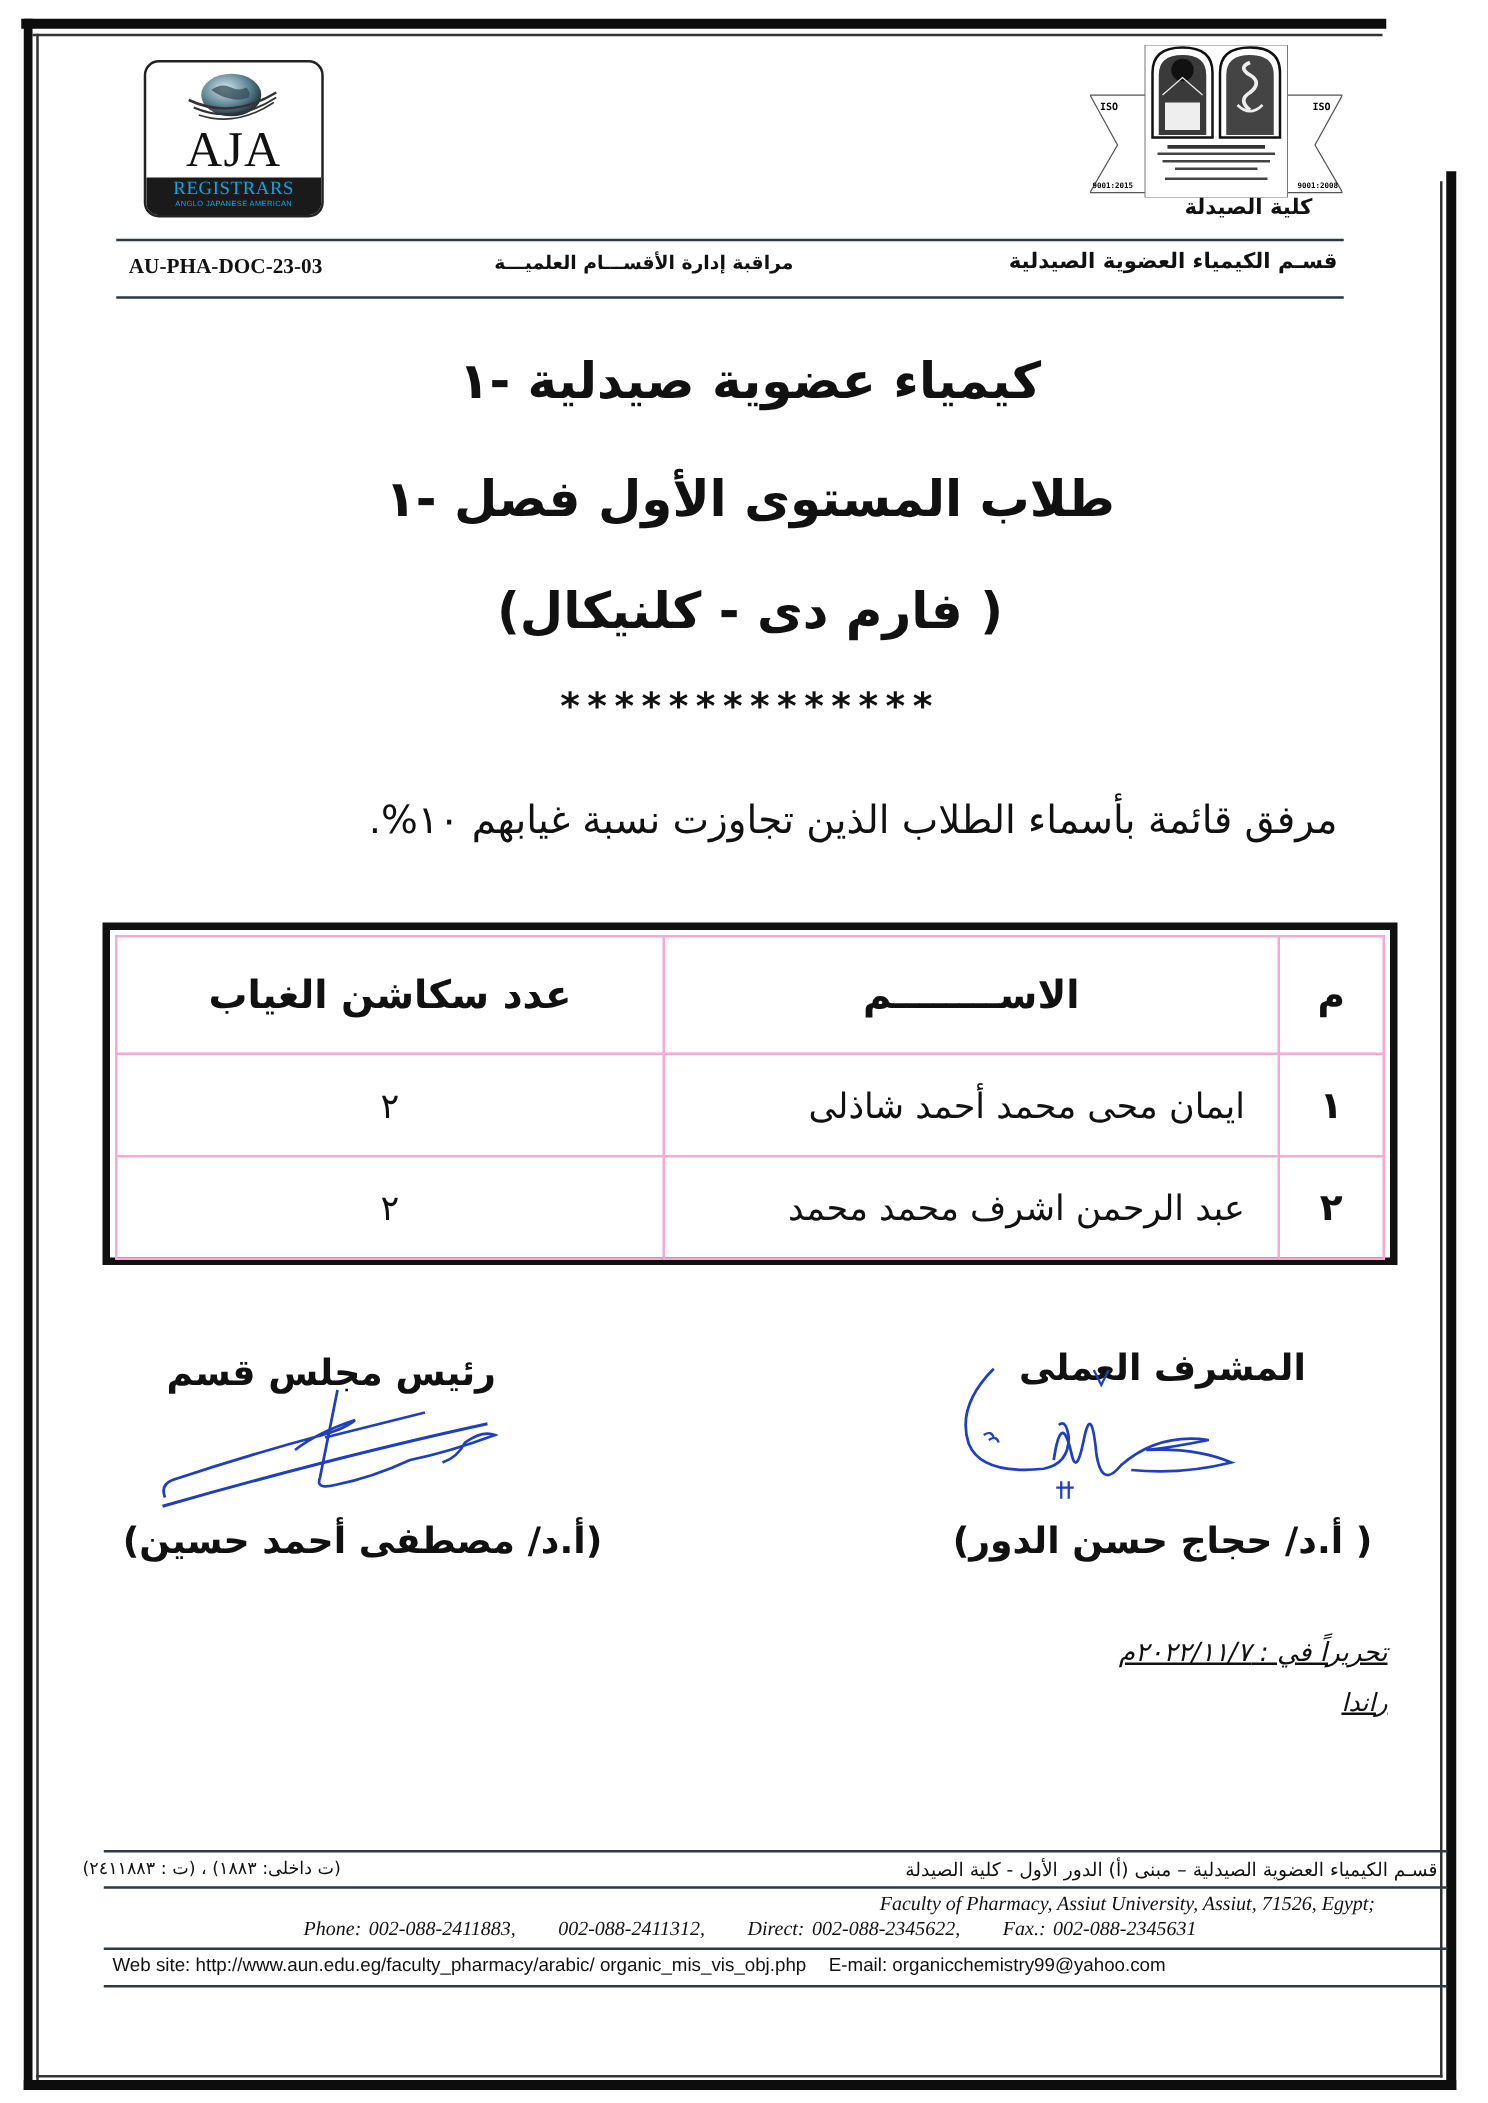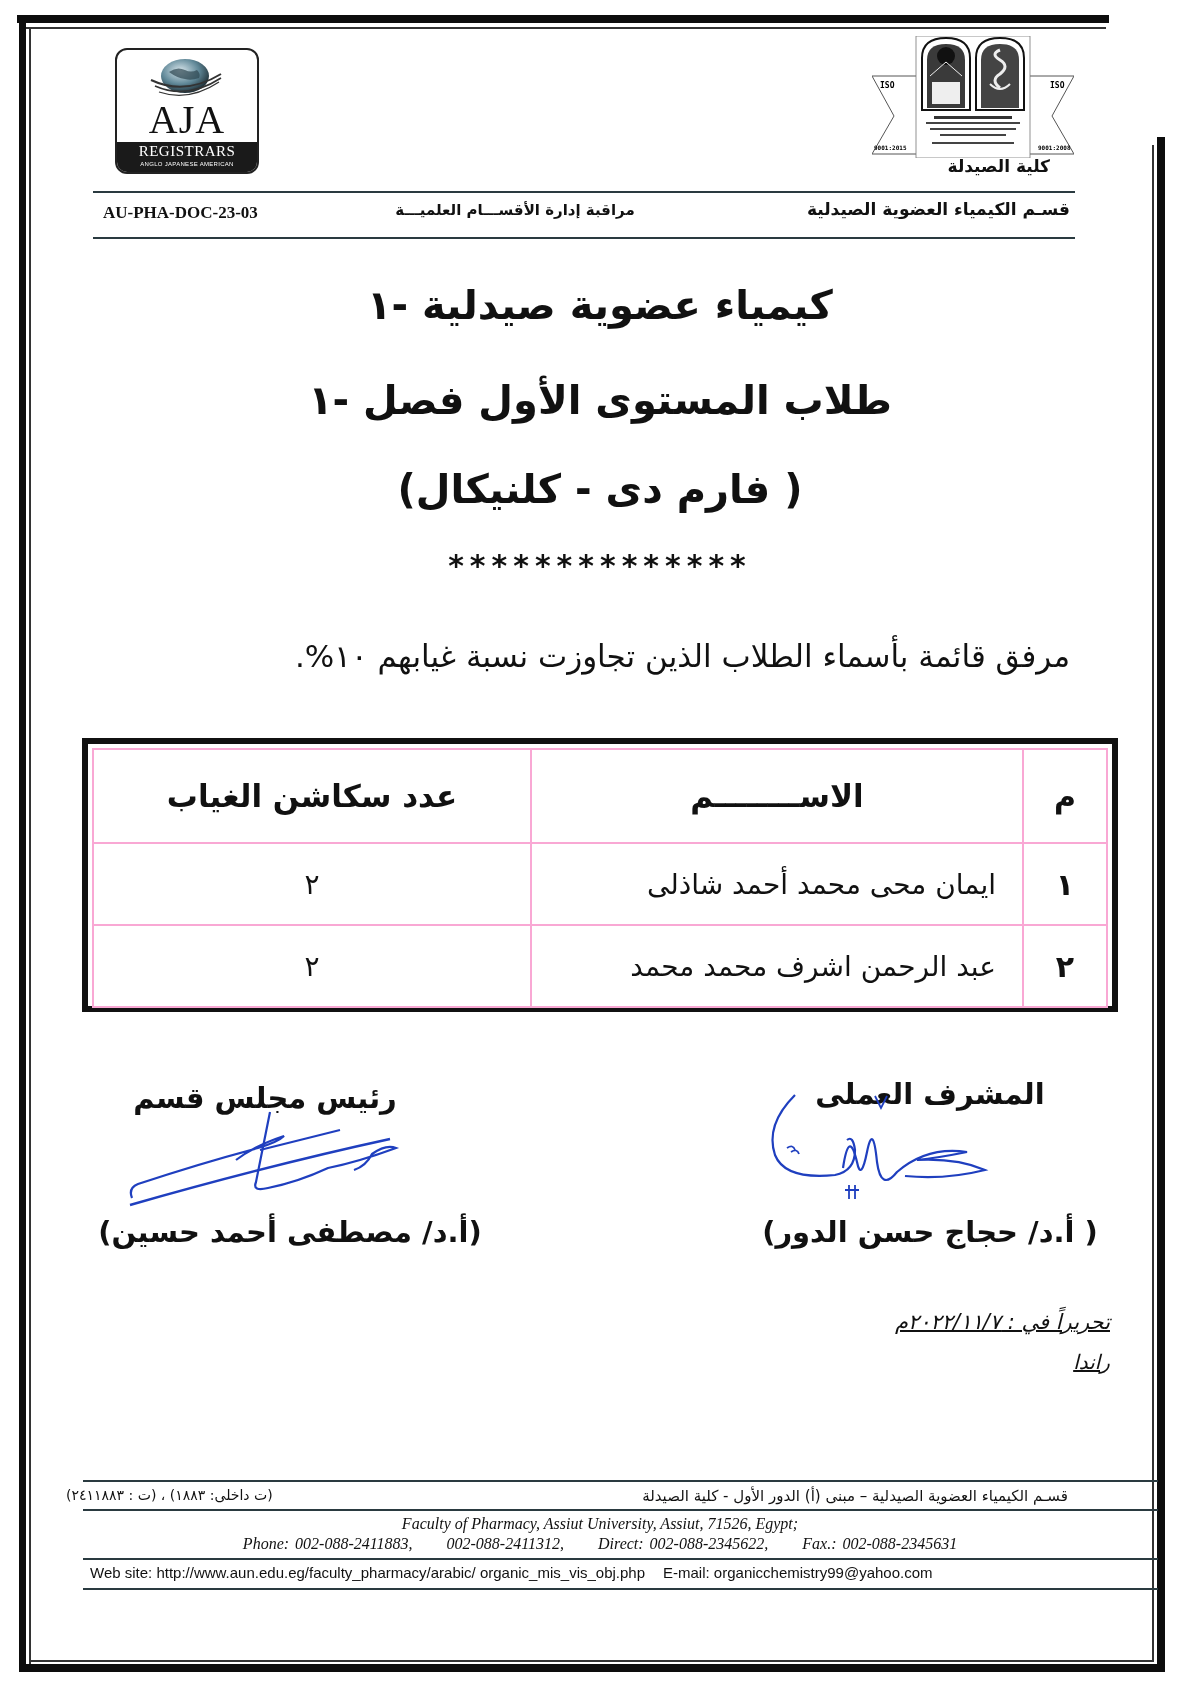--- a/index.html
+++ b/index.html
@@ -22,21 +22,21 @@
   .aja-logo {
     left: 115px; top: 48px; width: 140px; height: 122px;
     border: 2px solid #222; border-radius: 12px; background: #fff; overflow: hidden;
   }
   .aja-globe { position: absolute; left: 30px; top: 6px; width: 78px; height: 46px; }
   .aja-title {
     position: absolute; left: 0; right: 0; top: 50px; text-align: center;
     font-family: "Liberation Serif", serif; font-size: 40px; line-height: 40px; color: #111; letter-spacing: 1px;
   }
   .aja-band {
-    position: absolute; left: 0; right: 0; bottom: 0; height: 30px; background: #1a1a1a; color: #ffffff;
+    position: absolute; left: 0; right: 0; bottom: 0; height: 30px; background: #1a1a1a; color: #0ea5e9;
     text-align: center;
   }
   .aja-reg { font-family: "Liberation Serif", serif; font-size: 15px; line-height: 18px; letter-spacing: 0.5px; }
   .aja-sub { font-family: "Liberation Sans", sans-serif; font-size: 6px; line-height: 9px; letter-spacing: 0.3px; }
 
   
   .seal { left: 872px; top: 36px; width: 202px; height: 122px; }
   .seal-caption { left: 930px; top: 156px; width: 120px; text-align: right; font-weight: bold; font-size: 17px; direction: rtl; }
 
   
@@ -77,23 +77,23 @@
   
   .date { left: 860px; top: 1310px; width: 250px; text-align: right; direction: rtl; font-size: 21px; font-style: italic; text-decoration: underline; text-decoration-thickness: 2px; }
   .writer { left: 960px; top: 1350px; width: 150px; text-align: right; direction: rtl; font-size: 20px; font-style: italic; text-decoration: underline; text-decoration-thickness: 2px; }
 
   
   .frule { height: 2px; background: #2a3a40; }
   .fr1 { left: 83px; top: 1480px; width: 1075px; }
   .fr2 { left: 83px; top: 1509px; width: 1075px; }
   .fr3 { left: 83px; top: 1558px; width: 1075px; }
   .fr4 { left: 83px; top: 1588px; width: 1075px; }
-  .f-ar-right { left: 560px; top: 1487px; width: 590px; text-align: center; direction: rtl; font-size: 15px; }
+  .f-ar-right { left: 560px; top: 1487px; width: 590px; text-align: right; direction: rtl; font-size: 15px; }
   .f-ar-left { left: 66px; top: 1487px; width: 330px; text-align: left; direction: rtl; font-size: 14px; }
-  .f-en1 { left: 100px; top: 1515px; width: 1000px; text-align: center; font-family: "Liberation Serif", serif; font-style: italic; font-size: 16px; }
+  .f-en1 { left: 100px; top: 1515px; width: 1000px; text-align: right; font-family: "Liberation Serif", serif; font-style: italic; font-size: 16px; }
   .f-en2 { left: 100px; top: 1535px; width: 1000px; text-align: center; font-family: "Liberation Serif", serif; font-style: italic; font-size: 16px; word-spacing: 2px; }
   .f-en2 span { margin: 0 14px; }
   .f-web { left: 90px; top: 1564px; width: 1060px; font-family: "Liberation Sans", sans-serif; font-size: 15px; }
   .f-web span.gap { display: inline-block; width: 18px; }
 </style>
 </head>
 <body>
 
 <div class="abs frame-top"></div>
 <div class="abs frame-top-thin"></div>

